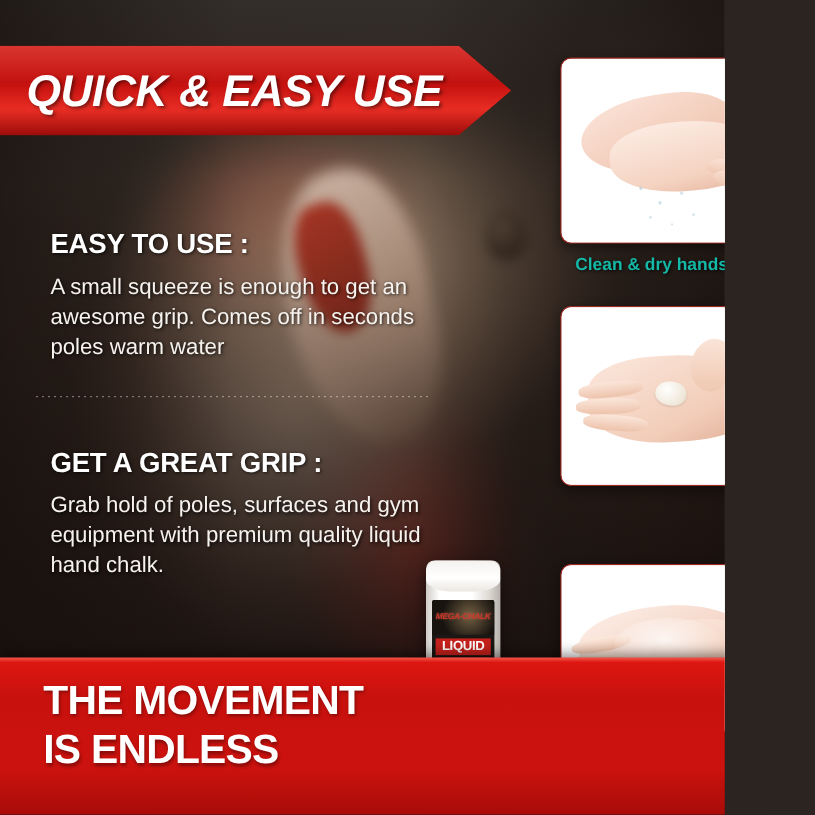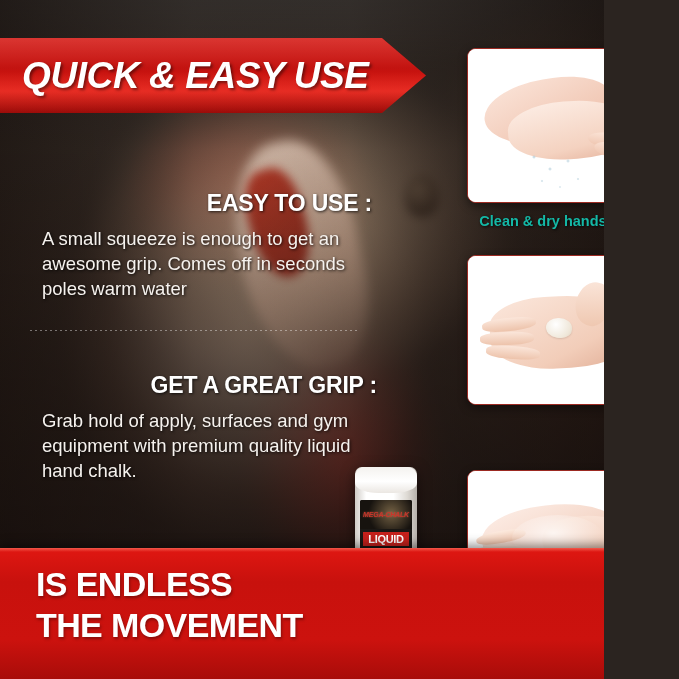--- a/index.html
+++ b/index.html
@@ -87,21 +87,20 @@
   }
 
   
   .copy { position:absolute; left:42px; top:190px; width:330px; }
   .block-head {
     font-size:23px; font-weight:bold; color:#ffffff;
     letter-spacing:-0.2px;
     text-shadow:1px 1px 3px rgba(0,0,0,.75);
     margin-bottom:9px;
     white-space:nowrap;
-    text-align:right;
   }
   .block-body {
     font-size:18.5px; line-height:25px; color:#f6f2ee; font-weight:500;
     text-shadow:1px 1px 3px rgba(0,0,0,.8);
   }
   .divider {
     position:absolute; left:30px; top:330px; width:330px; height:1px;
     background:repeating-linear-gradient(90deg, rgba(255,255,255,.40) 0 2px, rgba(255,255,255,0) 2px 5px);
   }
   .copy2 { position:absolute; left:42px; top:372px; width:335px; }
@@ -301,21 +300,21 @@
 
   <div class="copy">
     <div class="block-head">EASY TO USE :</div>
     <div class="block-body">A small squeeze is enough to get an awesome grip. Comes off in seconds poles warm water</div>
   </div>
 
   <div class="divider"></div>
 
   <div class="copy2">
     <div class="block-head">GET A GREAT GRIP :</div>
-    <div class="block-body">Grab hold of apply, surfaces and gym equipment with premium quality liquid hand chalk.</div>
+    <div class="block-body">Grab hold of poles, surfaces and gym equipment with premium quality liquid hand chalk.</div>
   </div>
 
   <div class="tube">
     <div class="tube-body">
       <div class="tube-shoulder"></div>
       <div class="label">
         <div class="label-brand">
           <span>MEGA-CHALK</span>
         </div>
         <div class="label-name">LIQUID</div>
@@ -364,18 +363,18 @@
       <div class="p3-fing" style="left:6px; top:74px; transform:rotate(-4deg);"></div>
       <div class="p3-fing" style="left:12px; top:88px; transform:rotate(3deg);"></div>
       <div class="p3-sheen"></div>
     </div>
   </div>
   <div class="caption" id="cap3">Spread evenly</div>
 
   <div class="bottom-banner">
     <div class="bottom-banner-top"></div>
     <div class="bottom-text">
+      <div>THE MOVEMENT</div>
       <div>IS ENDLESS</div>
-      <div>THE MOVEMENT</div>
     </div>
   </div>
 
 </div>
 
 </body></html>

